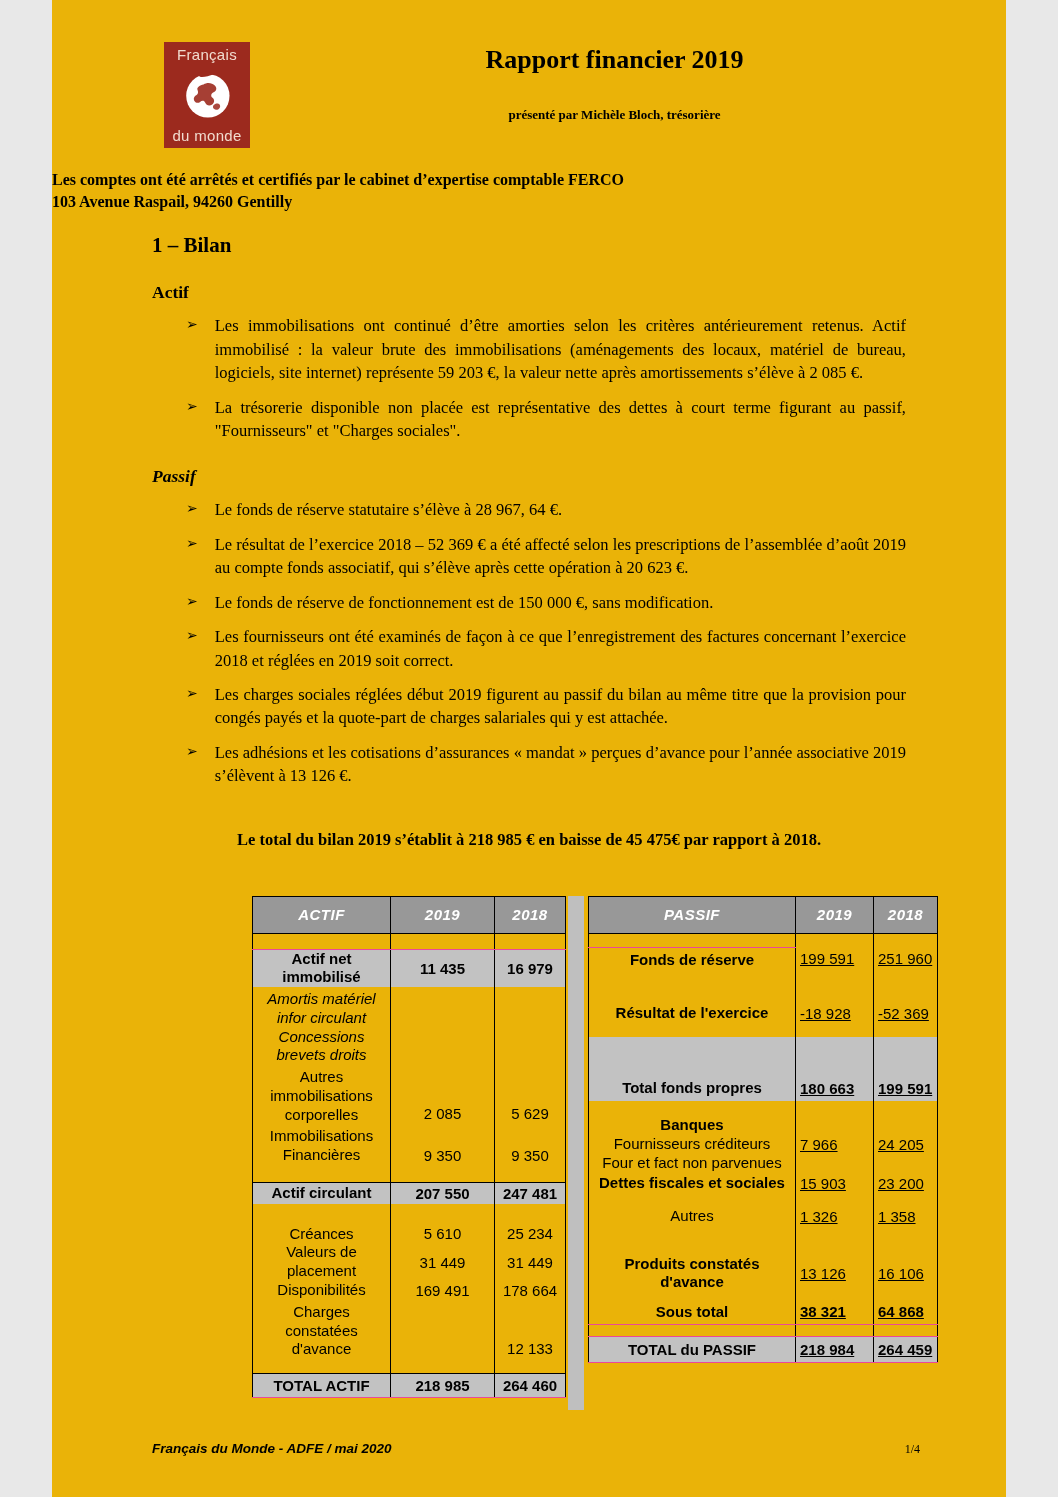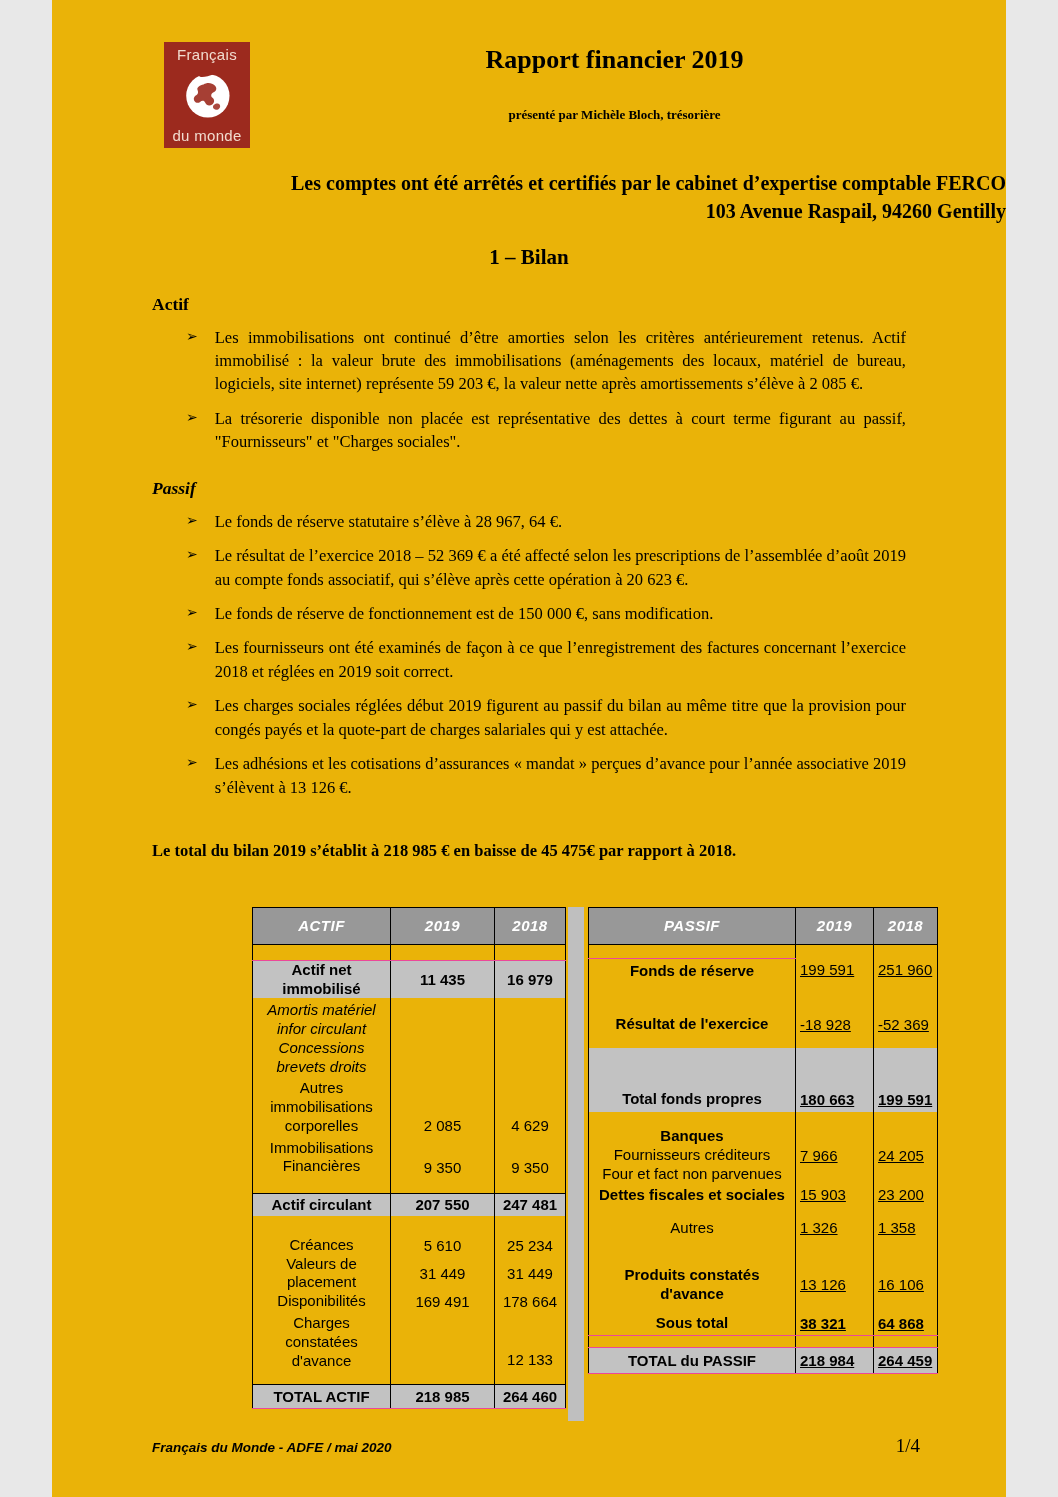--- a/index.html
+++ b/index.html
@@ -17,34 +17,34 @@
     font-family:"Liberation Sans", sans-serif;
     display:flex; flex-direction:column; align-items:center; justify-content:space-between;
     padding:5px 2px; box-sizing:border-box;
   }
   .logo .logo-word { font-size:15px; line-height:1; letter-spacing:.3px; }
 
   
   .header-text { margin-left:190px; width:745px; text-align:center; padding-top:46px; }
   .doc-title { font-size:26px; font-weight:bold; margin:0; line-height:1.1; }
   .doc-subtitle { font-size:13px; font-weight:bold; margin:32px 0 0 0; }
-  .certify { margin-top:46px; text-align:right; font-weight:bold; font-size:20px; line-height:1.4;padding-left:18px; }
+  .certify { margin-top:46px; text-align:left; font-weight:bold; font-size:16px; line-height:1.4; }
 
   
   .content { margin:0 100px; }
-  .h-bilan { font-size:21px; font-weight:bold; margin:20px 0 0 0;text-align:center; }
+  .h-bilan { font-size:21px; font-weight:bold; margin:20px 0 0 0; }
   .h-sub { font-size:17.5px; font-weight:bold; margin:24px 0 4px 0; }
   .h-sub.it { font-style:italic; }
   .bullet { display:flex; margin:11px 0 0 0; padding-left:34px; }
   .bullet .mark {
     font-family:"DejaVu Sans", sans-serif; font-size:14px;
     line-height:1.55; margin-right:17px; flex:0 0 auto;
   }
   .bullet p { margin:0; text-align:justify; font-size:16.5px; line-height:1.42; }
-  .summary { text-align:left; font-weight:bold; font-size:16.5px; margin:42px 0 0 0; }
+  .summary { text-align:center; font-weight:bold; font-size:16.5px; margin:42px 0 0 0; }
 
   
   .tables {
     display:flex; align-items:stretch;
     margin:46px 0 0 200px;
     font-family:"Liberation Sans","DejaVu Sans",sans-serif; font-size:15px;
   }
   table { border-collapse:collapse; table-layout:fixed; align-self:flex-start; }
   .t-actif { width:313px; }
   .t-passif { width:349px; }
@@ -70,21 +70,21 @@
 
   
   .footer {
     position:absolute; left:100px; right:86px; bottom:40px;
     display:flex; justify-content:space-between; align-items:baseline;
   }
   .footer-left {
     font-family:"Liberation Sans", sans-serif;
     font-weight:bold; font-style:italic; font-size:13.5px;
   }
-  .footer-right { font-size:19px; }
+  .footer-right { font-size:12px; }
 </style>
 </head>
 <body>
 
 <div class="page">
 
   <div class="logo">
     <span class="logo-word">Français</span>
     <svg width="52" height="52" viewBox="0 0 60 60">
       <circle cx="31" cy="31" r="25" fill="#ffffff"></circle>
@@ -176,21 +176,21 @@
 Concessions
 brevets droits</td>
         <td></td>
             <td></td>
       </tr>
       <tr style="height:58px">
         <td class="lab vt">Autres
 immobilisations
 corporelles</td>
         <td class="vc vb">2 085</td>
-        <td class="vc vb">4 629</td>
+        <td class="vc vb">5 629</td>
       </tr>
       <tr style="height:42px">
         <td class="lab vt">Immobilisations
 Financières</td>
         <td class="vc vb">9 350</td>
         <td class="vc vb">9 350</td>
       </tr>
       <tr style="height:16px">
         <td></td>
             <td></td>

